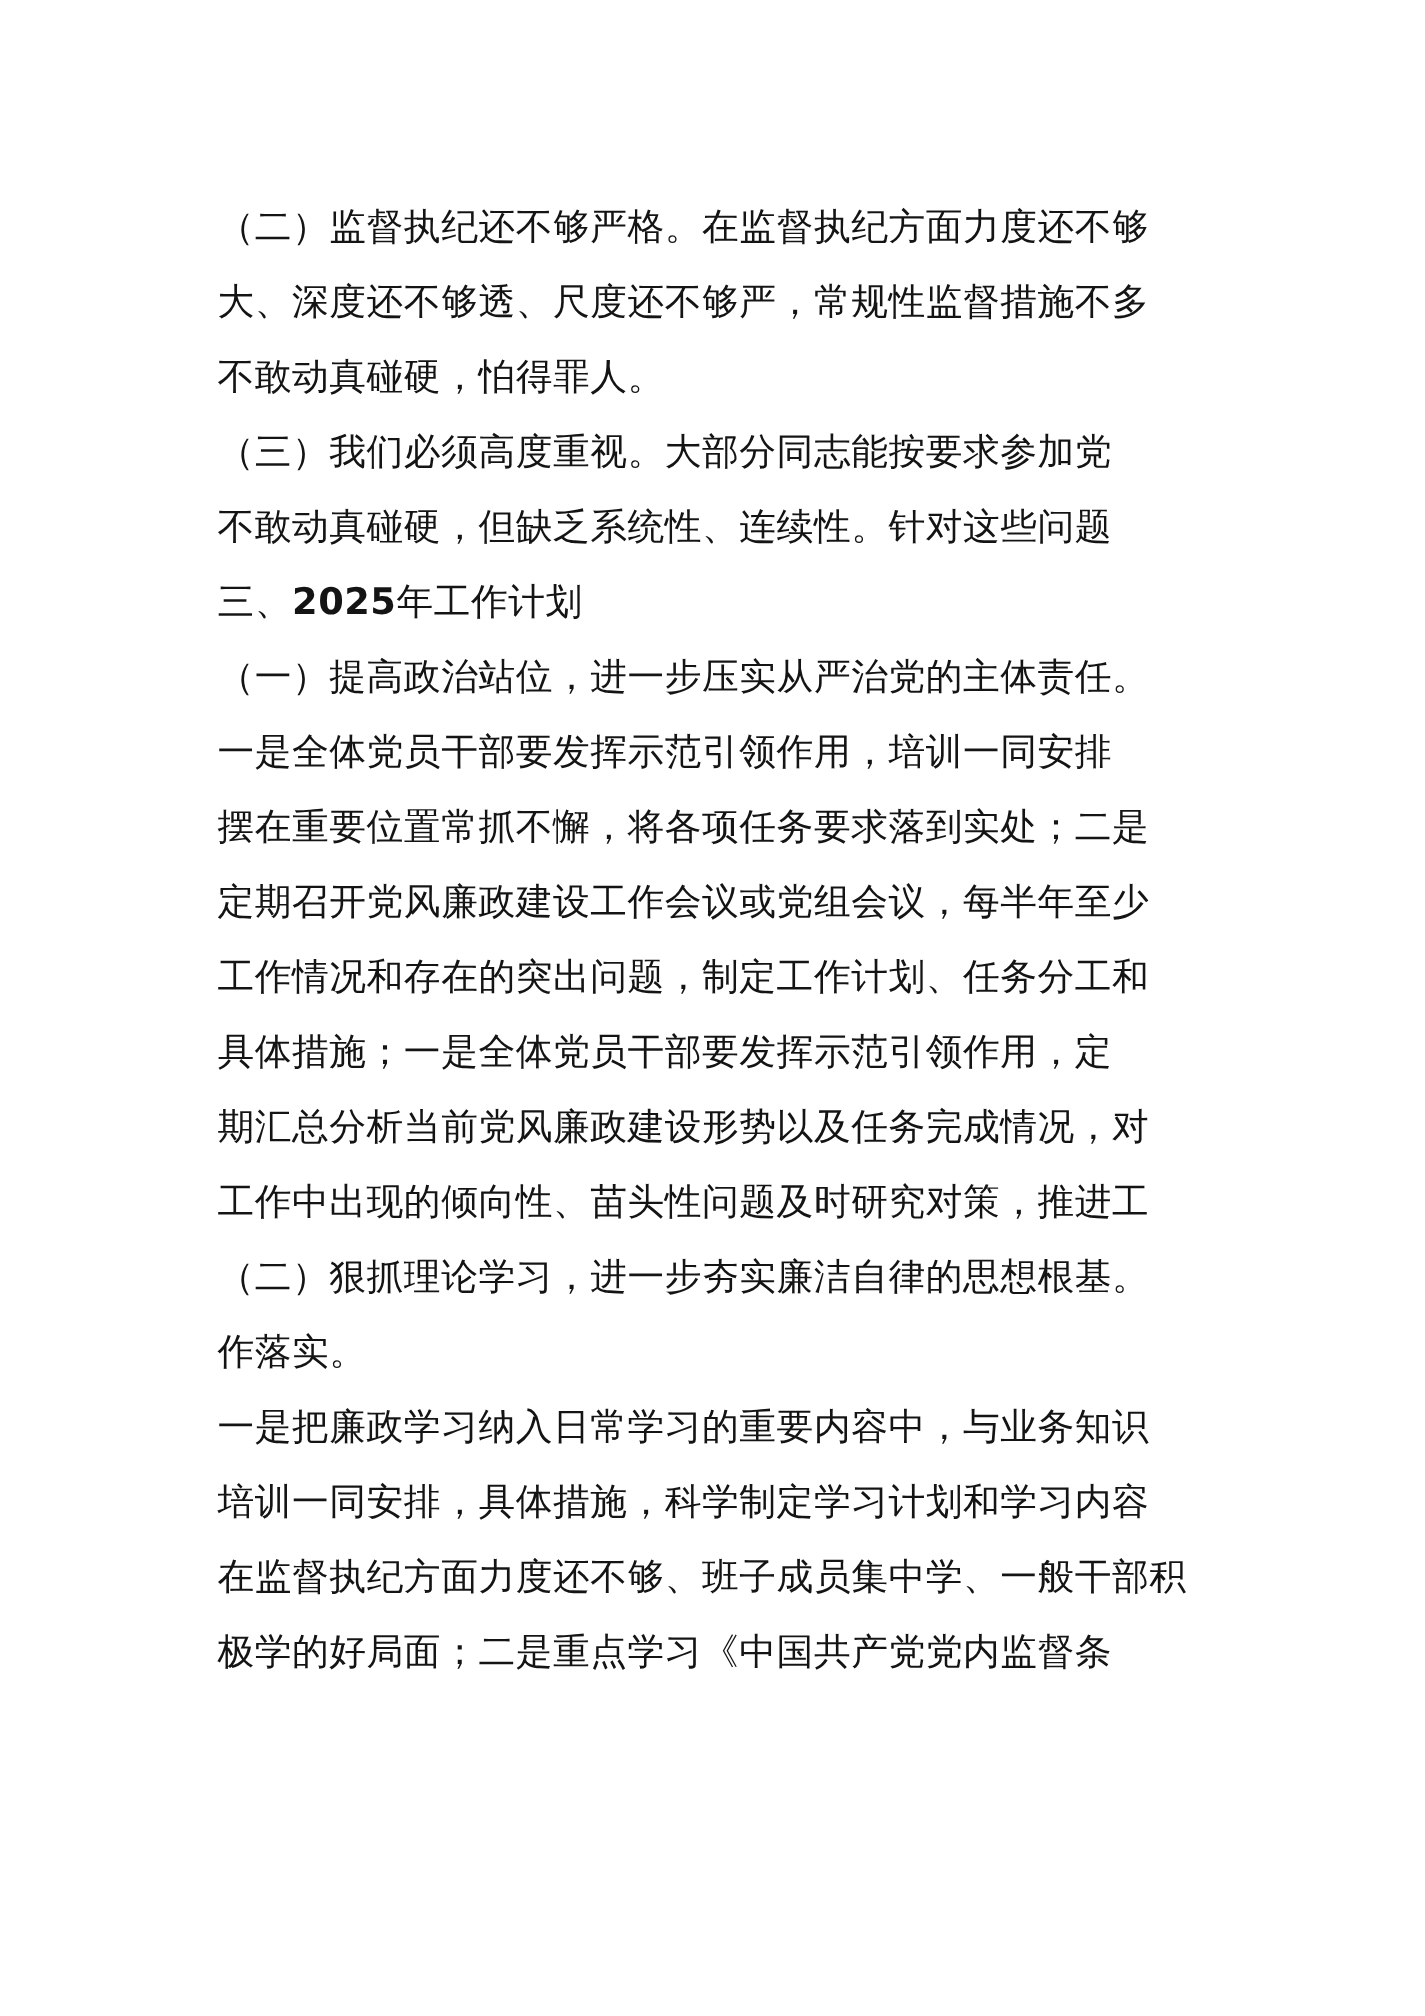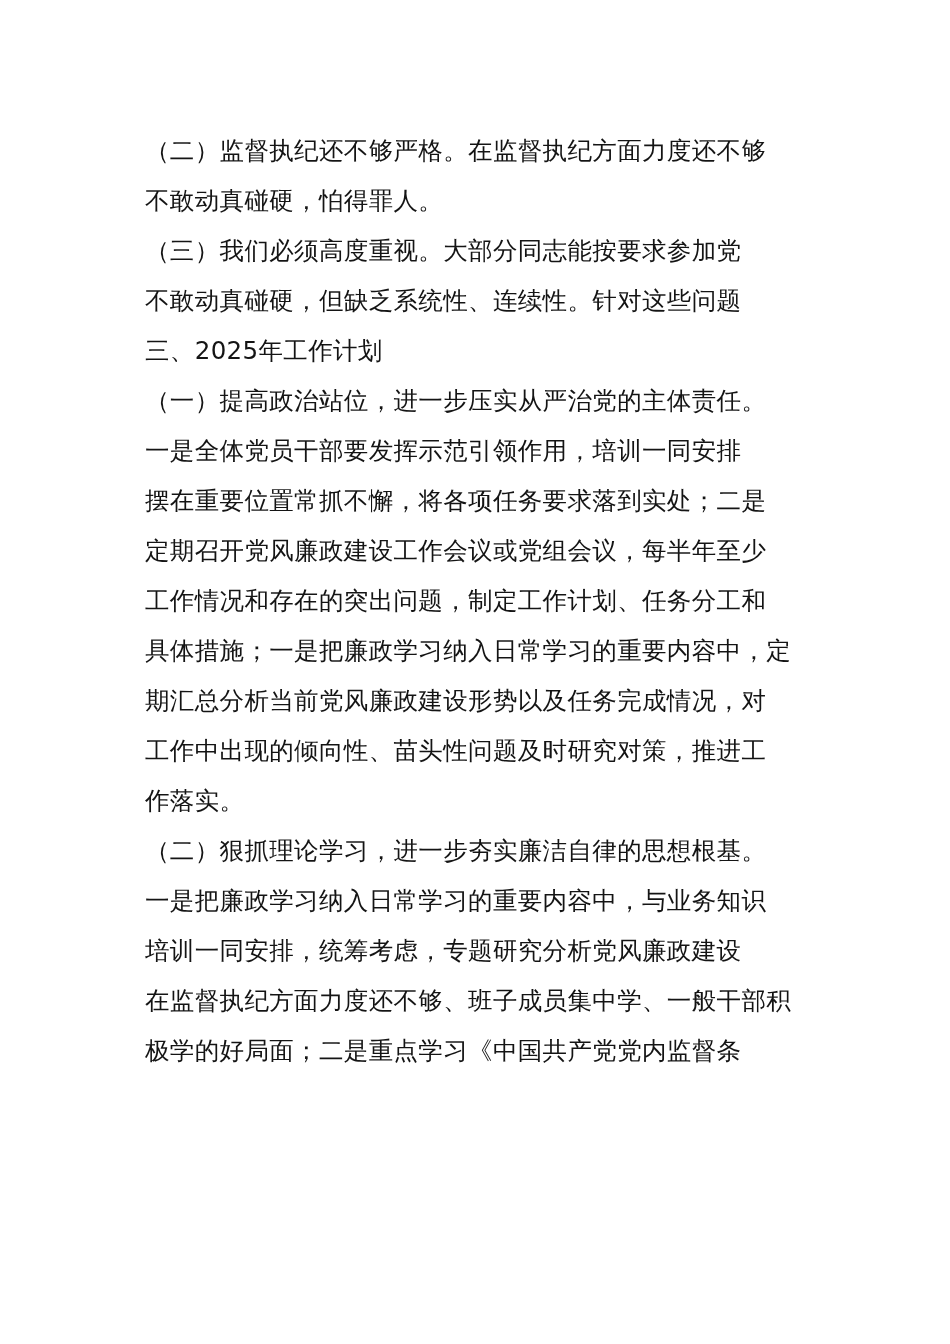--- a/index.html
+++ b/index.html
@@ -31,41 +31,42 @@
     }
     .line {
       height: 50px;
       line-height: 50px;
       font-size: 24.5px;
       white-space: nowrap;
       letter-spacing: 0.35px;
       color: #141414;
     }
     .line .num {
-      font-weight: normal;
+      font-weight: bold;
     }
   </style>
 </head>
 <body>
 
 <div class="page">
   <div class="text-block">
     <div class="line">（二）监督执纪还不够严格。在监督执纪方面力度还不够</div>
+    <div class="line">大、深度还不够透、尺度还不够严，常规性监督措施不多</div>
     <div class="line">不敢动真碰硬，怕得罪人。</div>
     <div class="line">（三）我们必须高度重视。大部分同志能按要求参加党</div>
     <div class="line">不敢动真碰硬，但缺乏系统性、连续性。针对这些问题</div>
     <div class="line"><span>三、</span><span class="num">2025</span><span>年工作计划</span></div>
     <div class="line">（一）提高政治站位，进一步压实从严治党的主体责任。</div>
     <div class="line">一是全体党员干部要发挥示范引领作用，培训一同安排</div>
     <div class="line">摆在重要位置常抓不懈，将各项任务要求落到实处；二是</div>
     <div class="line">定期召开党风廉政建设工作会议或党组会议，每半年至少</div>
     <div class="line">工作情况和存在的突出问题，制定工作计划、任务分工和</div>
-    <div class="line">具体措施；一是把廉政学习纳入日常学习的重要内容中，定</div>
+    <div class="line">具体措施；一是全体党员干部要发挥示范引领作用，定</div>
     <div class="line">期汇总分析当前党风廉政建设形势以及任务完成情况，对</div>
     <div class="line">工作中出现的倾向性、苗头性问题及时研究对策，推进工</div>
+    <div class="line">（二）狠抓理论学习，进一步夯实廉洁自律的思想根基。</div>
     <div class="line">作落实。</div>
-    <div class="line">（二）狠抓理论学习，进一步夯实廉洁自律的思想根基。</div>
     <div class="line">一是把廉政学习纳入日常学习的重要内容中，与业务知识</div>
-    <div class="line">培训一同安排，统筹考虑，专题研究分析党风廉政建设</div>
+    <div class="line">培训一同安排，具体措施，科学制定学习计划和学习内容</div>
     <div class="line">在监督执纪方面力度还不够、班子成员集中学、一般干部积</div>
     <div class="line">极学的好局面；二是重点学习《中国共产党党内监督条</div>
   </div>
 </div>
 
 </body></html>

